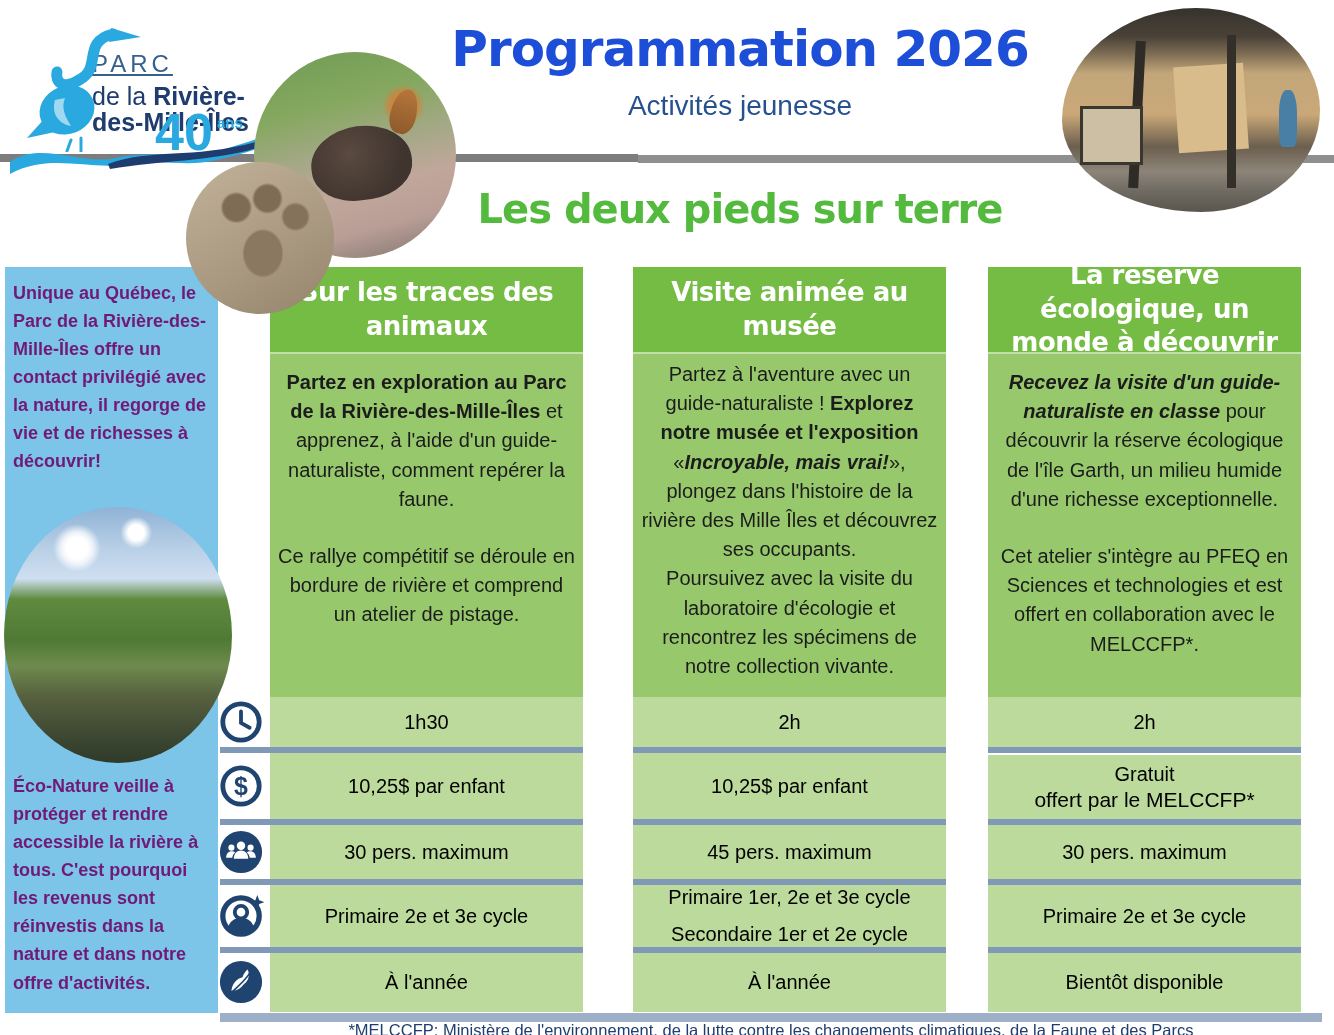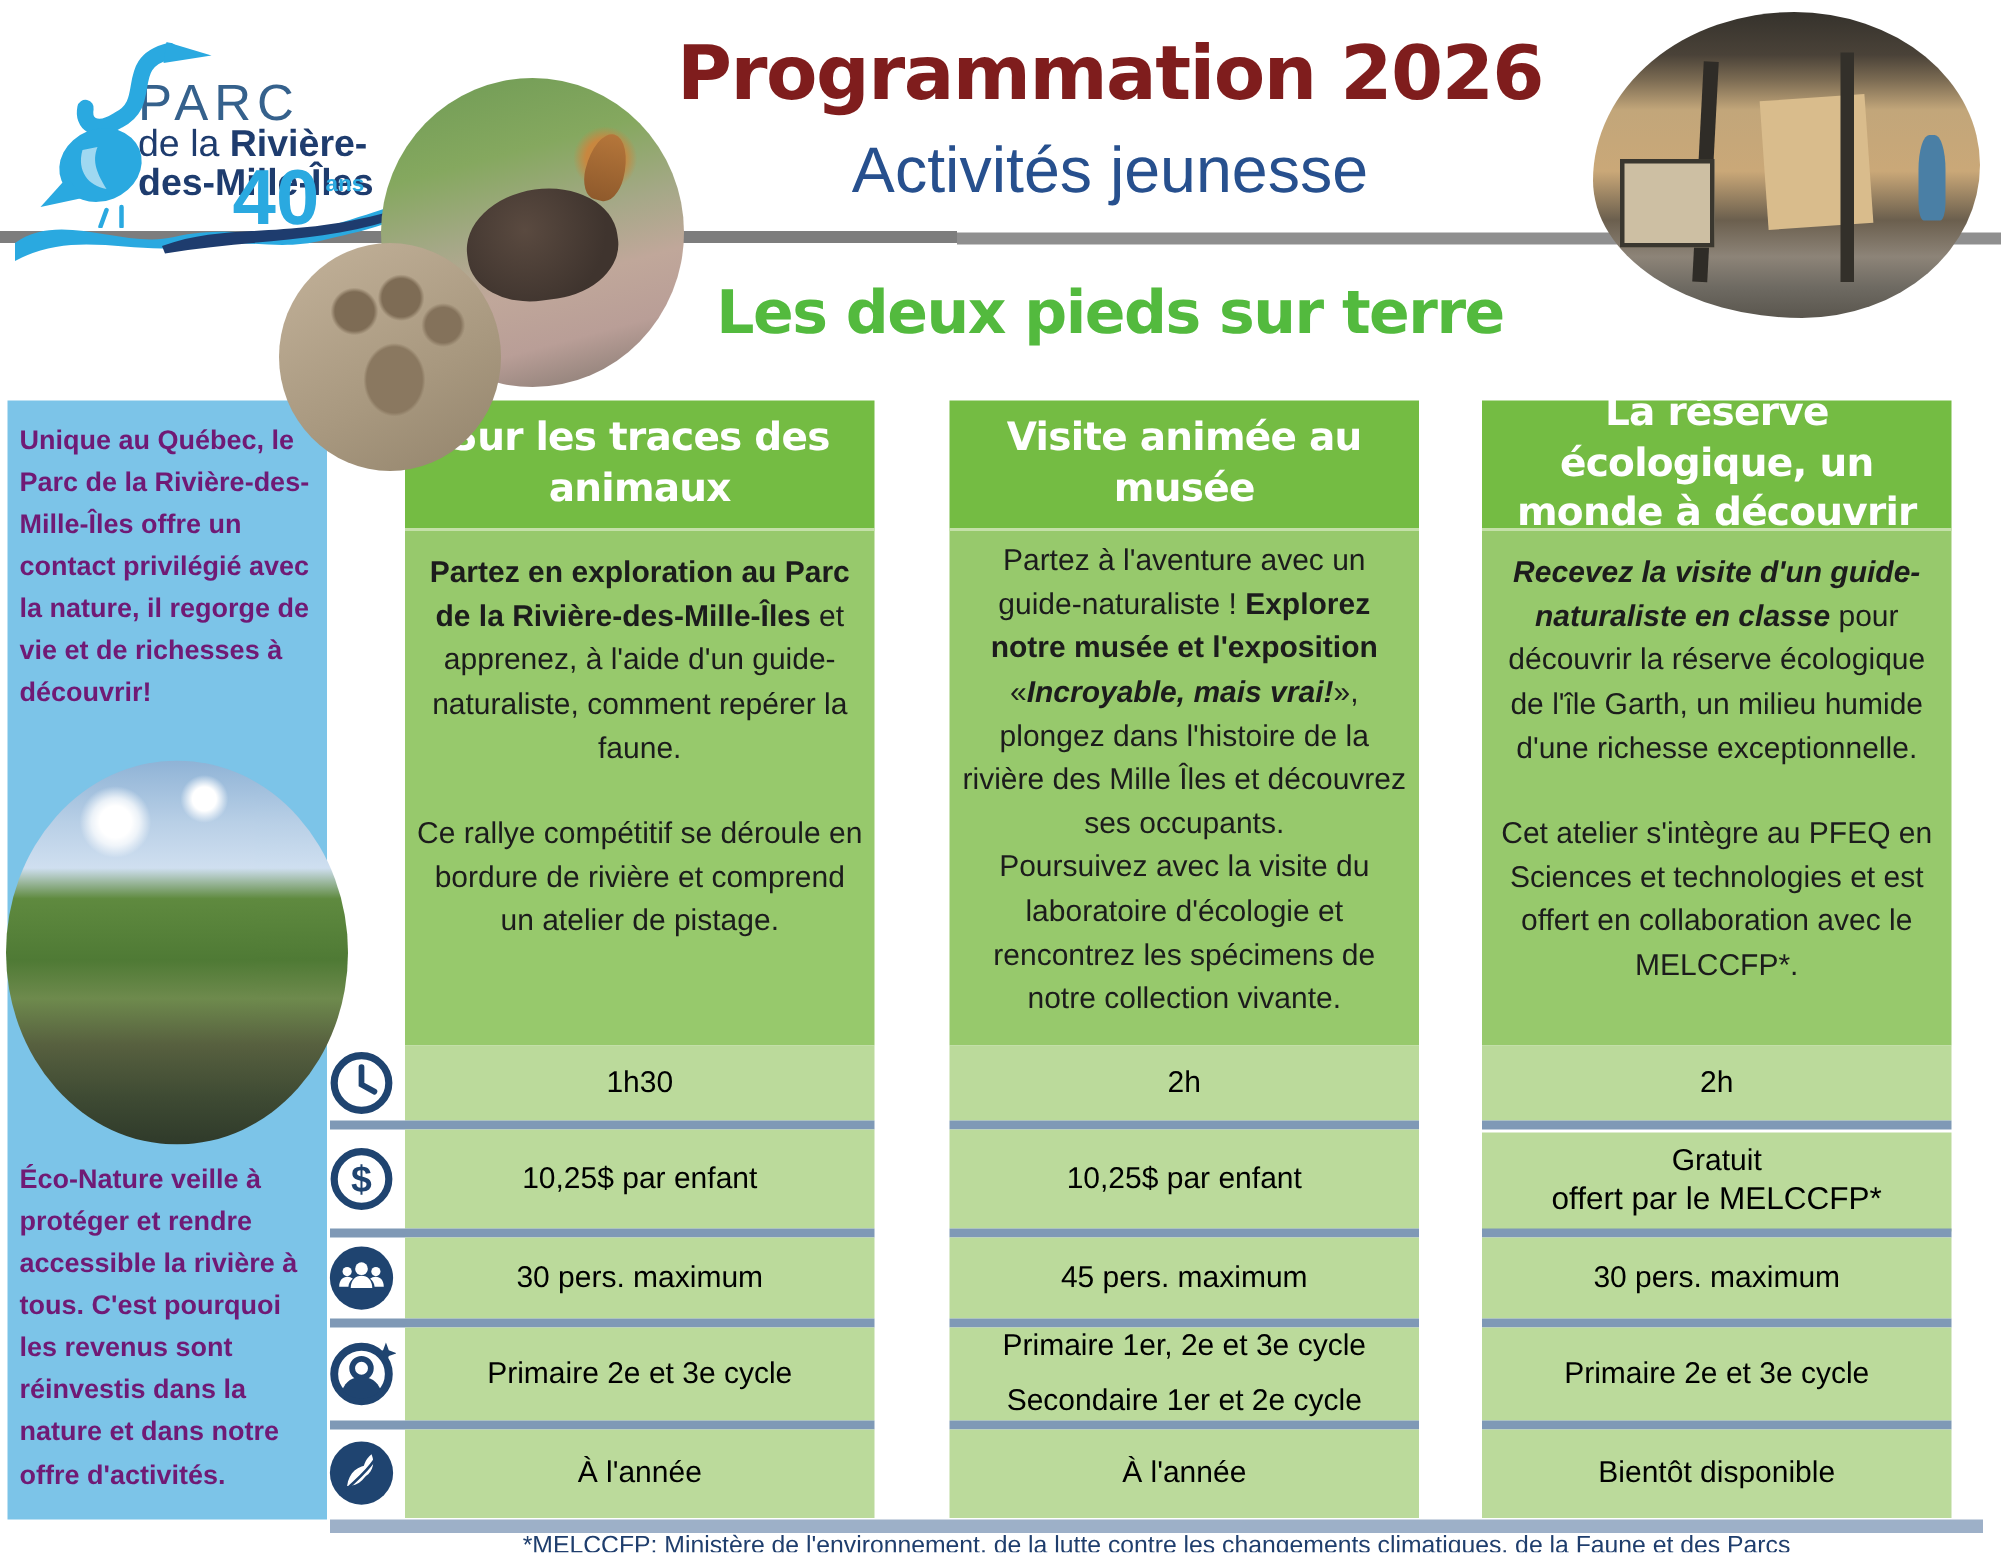--- a/index.html
+++ b/index.html
@@ -6,33 +6,33 @@
   .page{position:relative;width:1334px;height:1035px;background:#fff;overflow:hidden;
         font-family:"Liberation Sans",sans-serif;}
   .abs{position:absolute;}
 
   
   .rule-left{left:0;top:154px;width:638px;height:8px;background:#7d7d7d;z-index:1;}
   .rule-right{left:638px;top:155px;width:696px;height:8px;background:#8f8f8f;z-index:1;}
 
   
   .logo{left:10px;top:10px;width:270px;height:165px;z-index:4;}
-  .logo-park{left:82px;top:40px;font-size:34px;letter-spacing:4px;color:#35618c;font-weight:400;}
+  .logo-park{left:82px;top:40px;font-size:24px;letter-spacing:4px;color:#35618c;font-weight:400;text-decoration:underline;}
   .logo-l2{left:82px;top:72px;font-size:25px;color:#1e3c6e;}
   .logo-l2 .reg{font-weight:400;} .logo-l2 .bold{font-weight:800;}
   .logo-l3{left:82px;top:98px;font-size:25px;color:#1e3c6e;font-weight:800;}
   .logo-40{left:145px;top:92px;font-size:52px;font-weight:800;color:#2aa9e0;z-index:2;}
   .logo-ans{left:207px;top:104px;font-size:15px;font-weight:700;color:#2aa9e0;z-index:2;}
   .logo-heron{left:5px;top:12px;z-index:1;}
   .logo-wave{left:0px;top:118px;z-index:3;}
 
   
   .title{left:420px;top:20px;width:640px;text-align:center;font-size:50px;font-weight:800;
-         color:#7f1d1d;font-family:"DejaVu Sans",sans-serif;letter-spacing:-1px;z-index:4;}
-  .subtitle{left:420px;top:90px;width:640px;text-align:center;font-size:43px;font-weight:400;
+         color:#1d4ed8;font-family:"DejaVu Sans",sans-serif;letter-spacing:-1px;z-index:4;}
+  .subtitle{left:420px;top:90px;width:640px;text-align:center;font-size:28px;font-weight:400;
             color:#27508e;z-index:4;}
   .section-title{left:420px;top:186px;width:640px;text-align:center;font-size:40px;font-weight:800;
                  color:#53ba3e;font-family:"DejaVu Sans",sans-serif;letter-spacing:-1px;z-index:4;}
 
   
   .photo{overflow:hidden;}
   .turtle{left:254px;top:52px;width:202px;height:206px;border-radius:50%;z-index:5;
     background:
       radial-gradient(circle at 74% 26%, #c8873f 0 6%, rgba(200,135,63,.0) 10%),
       linear-gradient(165deg,#6f9b55 0%,#85a85f 28%,#a5a887 48%,#c0a79a 64%,#b99e97 80%,#7d736b 100%);}

